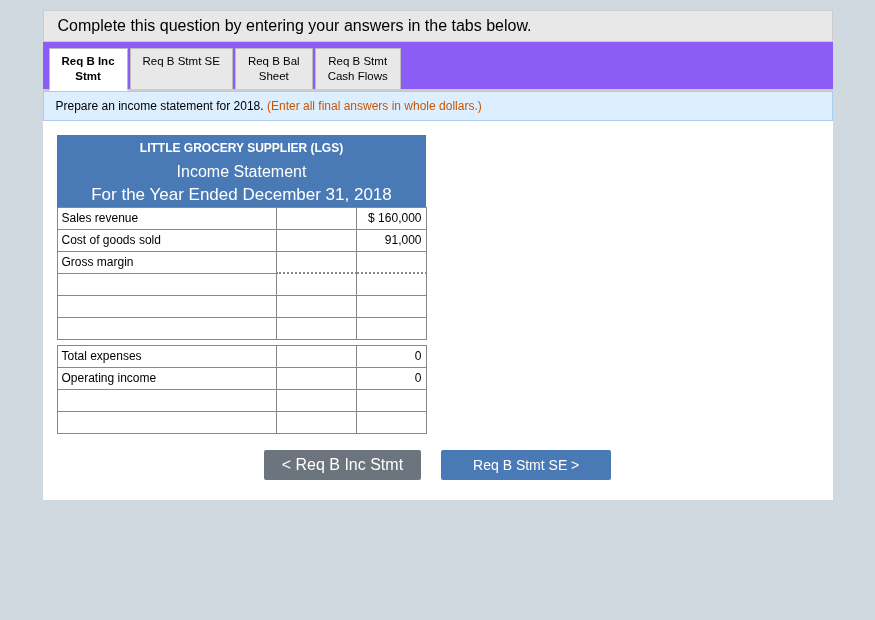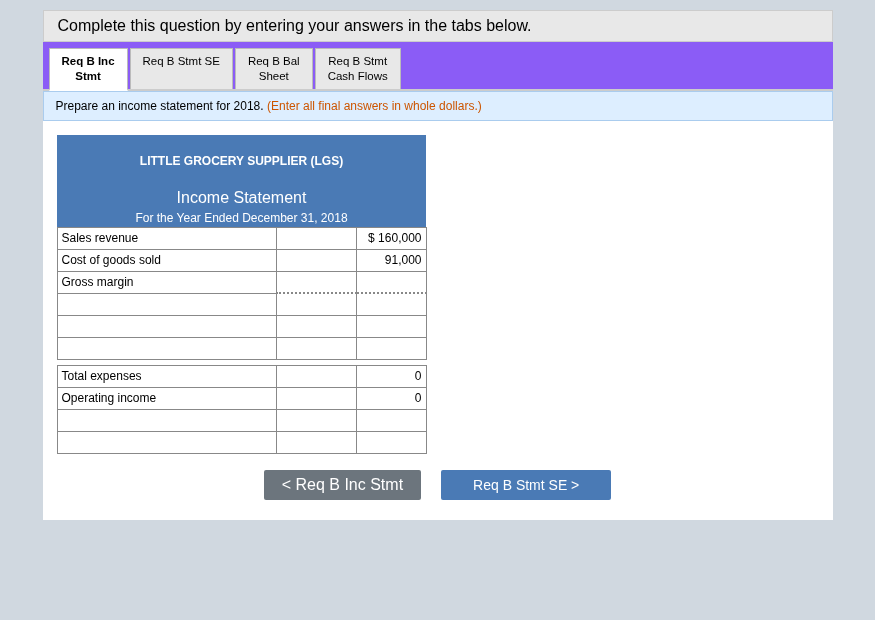--- a/index.html
+++ b/index.html
@@ -63,37 +63,37 @@
     }
     .statement-table {
       border-collapse: collapse;
       width: 370px;
       font-size: 12px;
     }
     .header-row td {
       background: #4a7ab5;
       color: #fff;
       text-align: center;
-      padding: 19px 6px;
+      padding: 6px 6px;
       font-weight: bold;
       font-size: 12px;
     }
     .subheader-row td {
       background: #4a7ab5;
       color: #fff;
       text-align: center;
       padding: 2px 6px;
       font-size: 16px;
     }
     .dateheader-row td {
       background: #4a7ab5;
       color: #fff;
       text-align: center;
       padding: 2px 6px;
-      font-size: 12px;
+      font-size: 17px;
     }
     .data-row td {
       border: 1px solid #888;
       padding: 2px 4px;
       height: 22px;
     }
     .data-row td.label-cell {
       width: 220px;
       background: #fff;
     }

